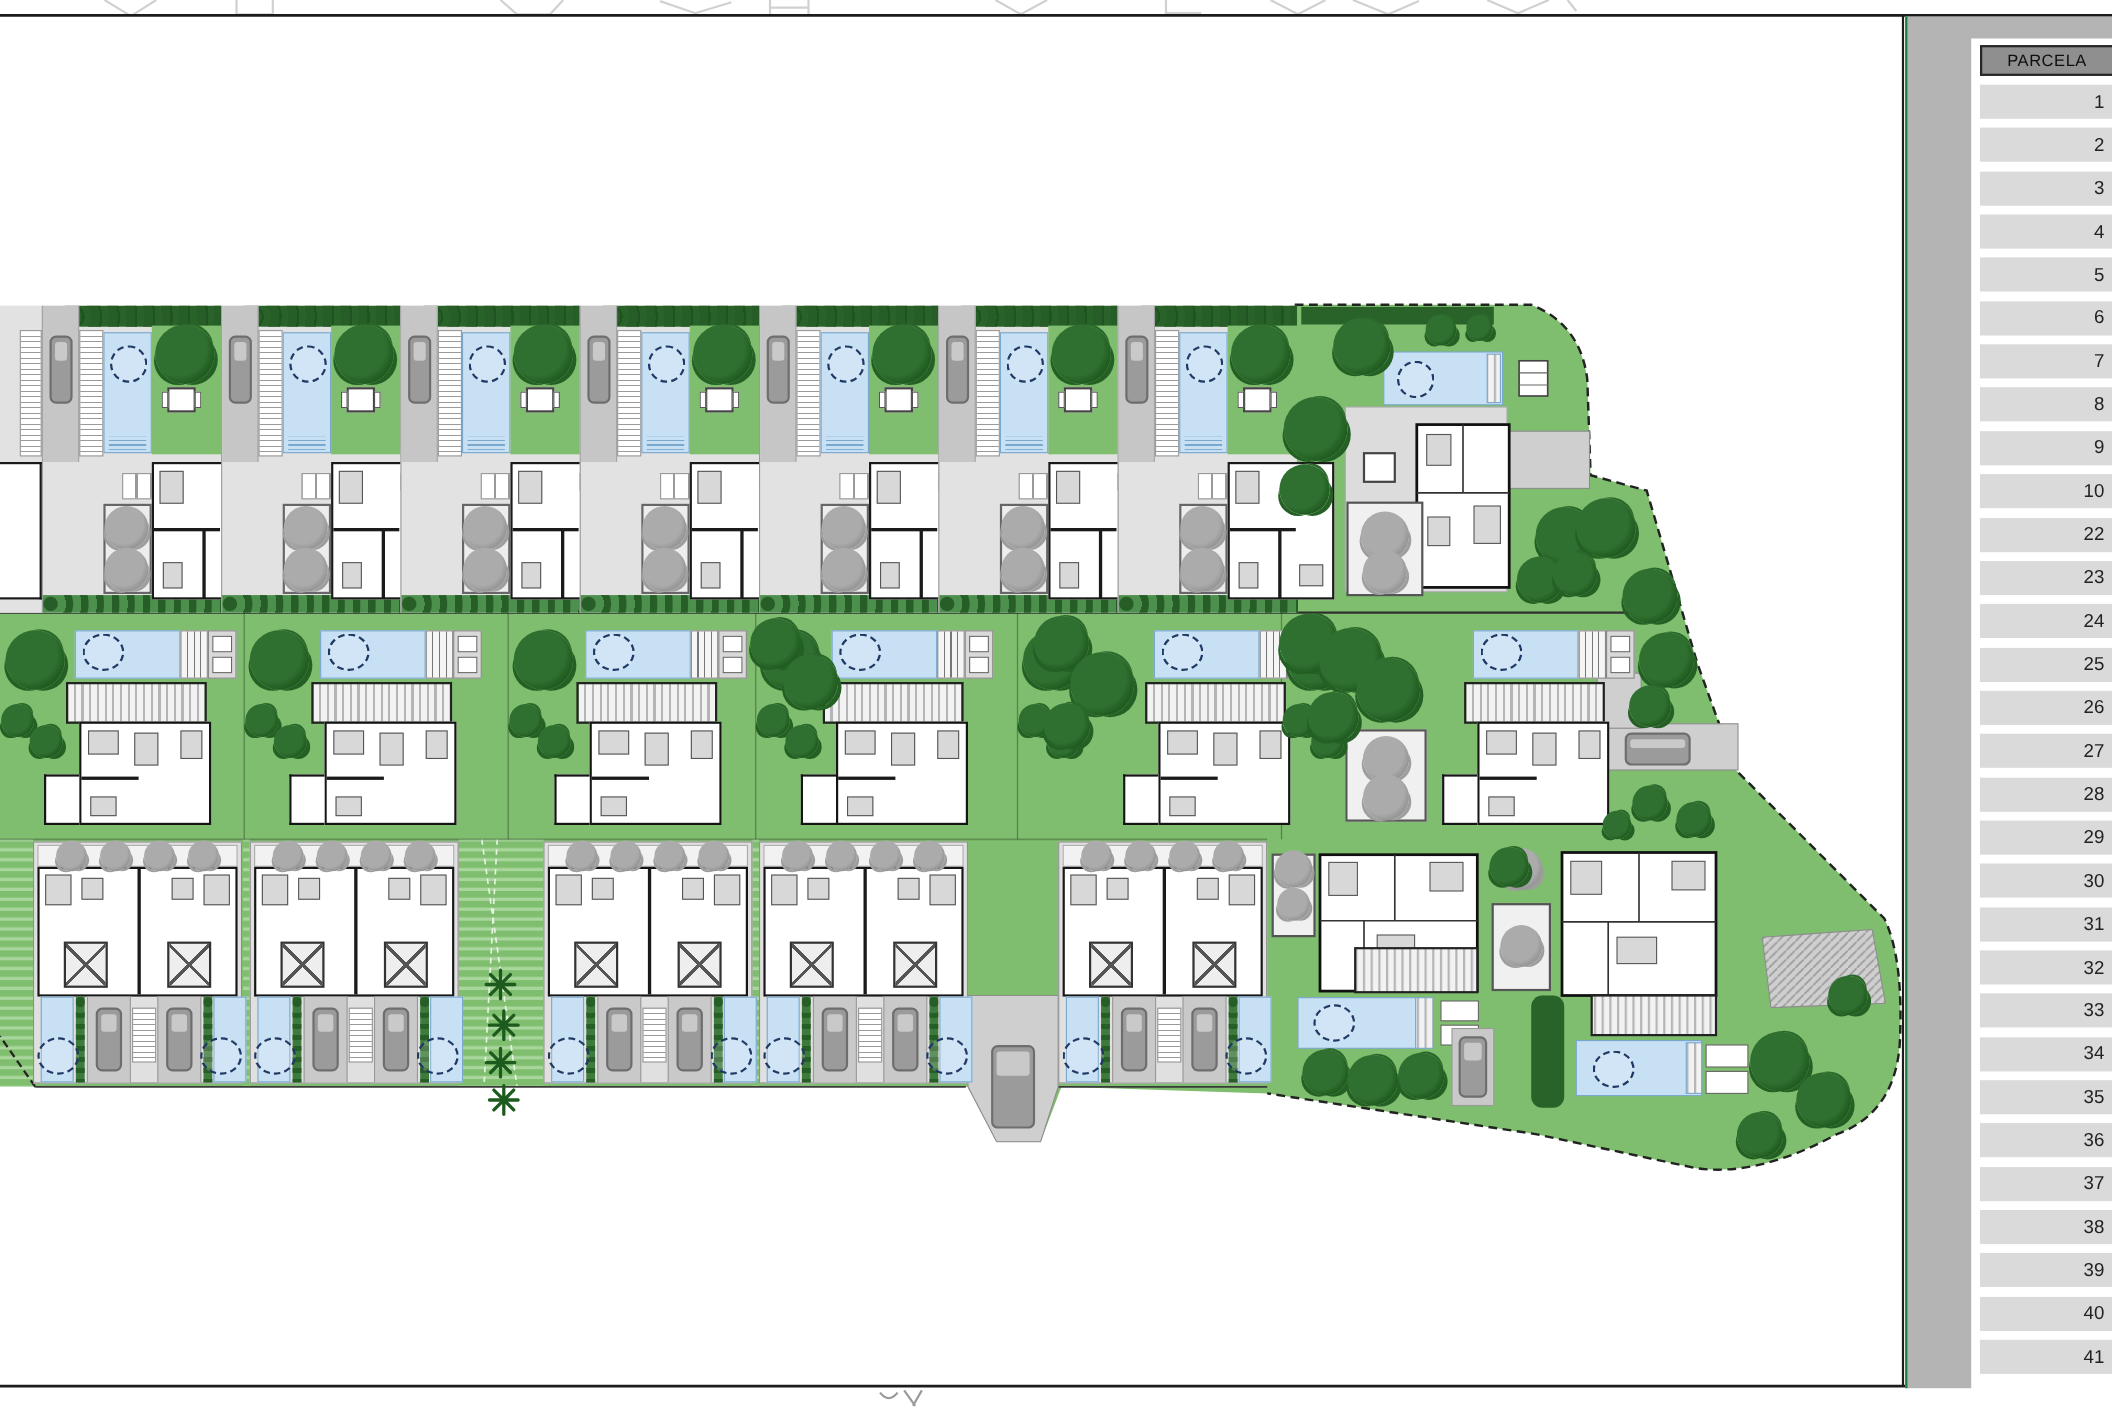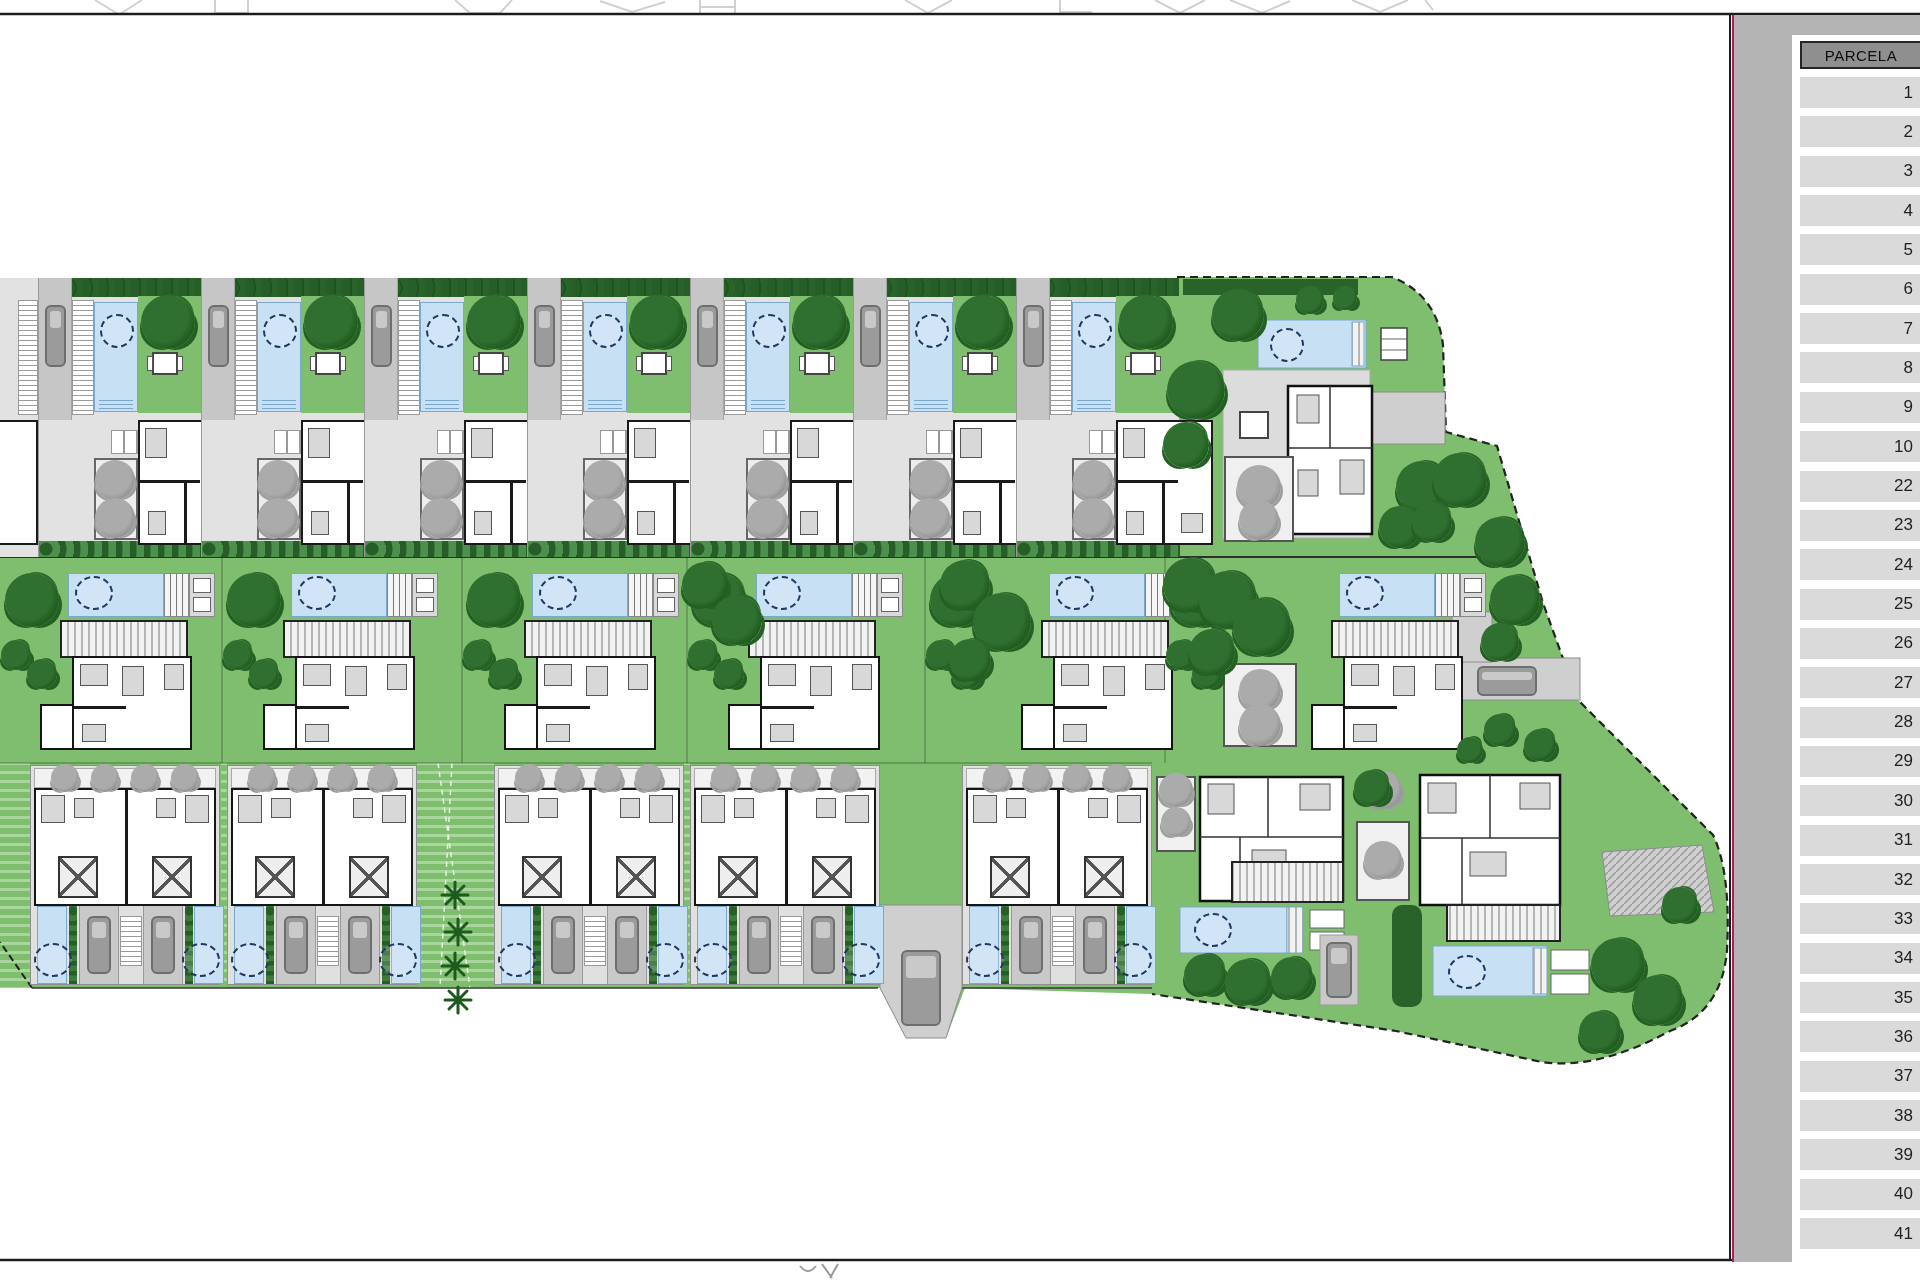--- a/index.html
+++ b/index.html
@@ -68,21 +68,21 @@
   .stepsB{position:absolute;top:140px;width:22px;height:50px;background:repeating-linear-gradient(180deg,#fff 0 4px,#999 4px 5px);border:1px solid #999;}
 
   
   .pcircle{position:absolute;display:flex;align-items:center;justify-content:center;
     border:2px dashed #1f3864;border-radius:50%;color:#1f3864;background:rgba(255,255,255,0.18);
     font-weight:bold;z-index:6;}
   .pc1{width:34px;height:34px;font-size:20px;}
   .pc2{width:38px;height:34px;font-size:19px;}
 
   
-  #panel{position:absolute;left:1732px;top:15px;width:188px;height:1247px;background:#b4b4b4;border-left:2px solid #be185d;z-index:4;}
+  #panel{position:absolute;left:1732px;top:15px;width:188px;height:1247px;background:#b4b4b4;border-left:2px solid #15803d;z-index:4;}
   #tablecol{position:absolute;left:58px;top:20px;width:130px;height:1241px;background:#fff;}
   .thead{position:absolute;left:8px;width:122px;height:28px;background:#8f8f8f;border:2px solid #262626;
     display:flex;align-items:center;justify-content:center;font-size:15px;color:#0e0e0e;letter-spacing:.5px;}
   .trow{position:absolute;left:8px;width:122px;height:31px;background:#dadada;
     display:flex;align-items:center;justify-content:flex-end;padding-right:9px;font-size:17px;color:#222;}
 </style>
 </head>
 <body>
 
 <div id="stage">

